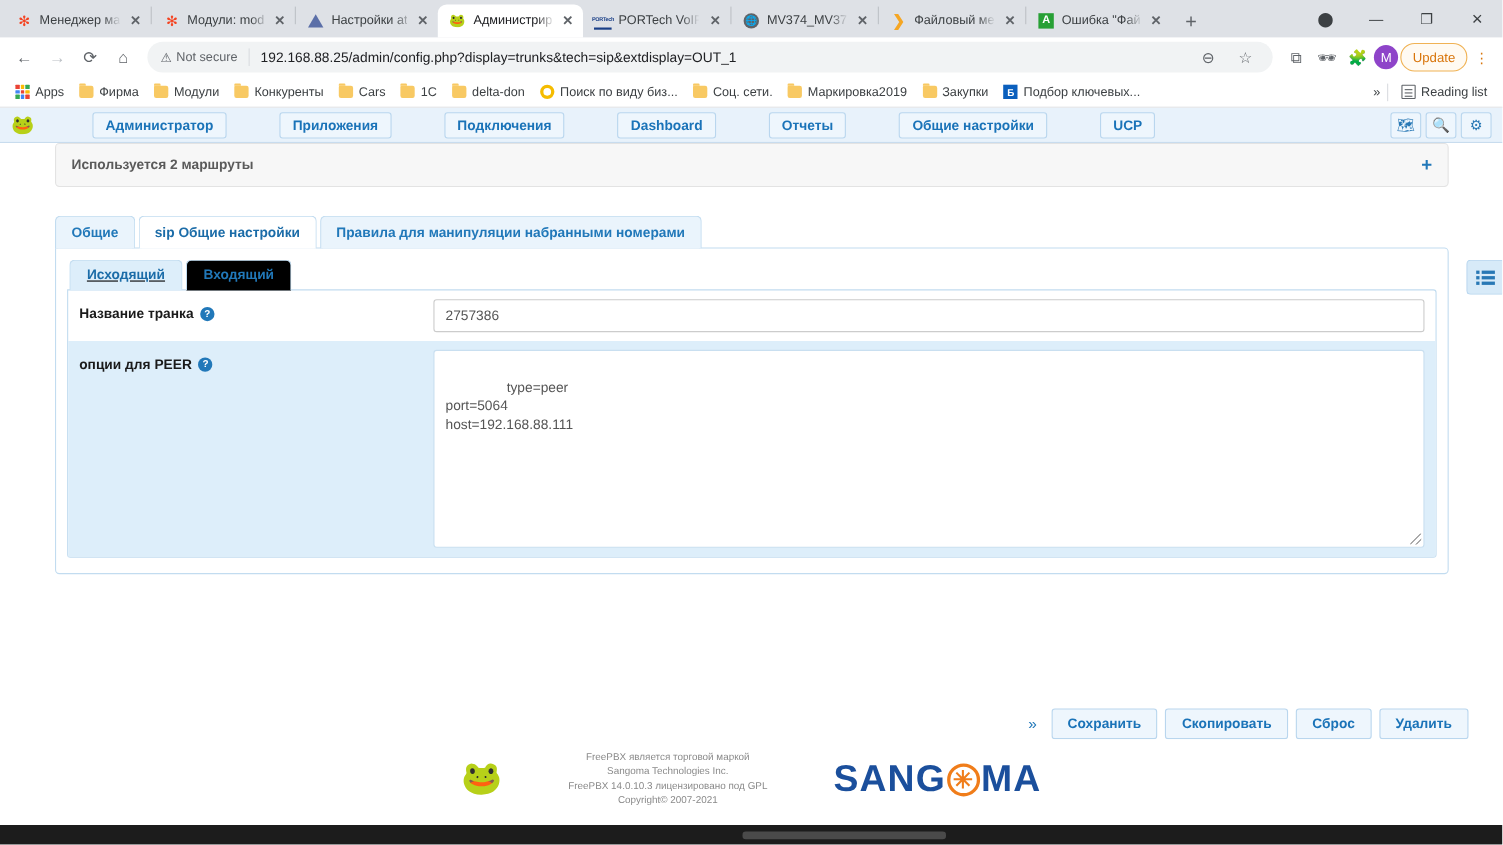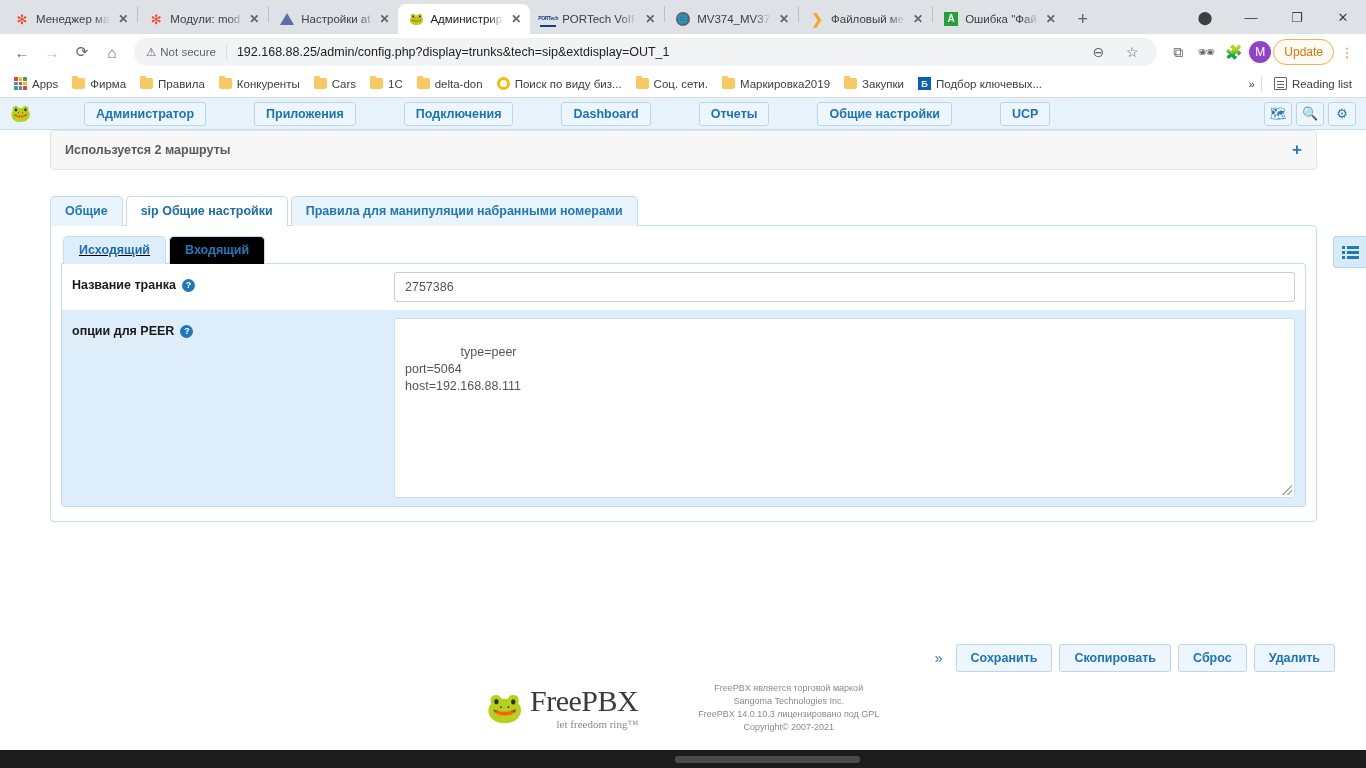--- a/index.html
+++ b/index.html
@@ -403,21 +403,21 @@
           <i></i>
         </span>
       <span>Apps</span>
     </div>
     <div class="bm">
       <span class="bm-folder"></span>
       <span>Фирма</span>
     </div>
     <div class="bm">
       <span class="bm-folder"></span>
-      <span>Правила</span>
+      <span>Модули</span>
     </div>
     <div class="bm">
       <span class="bm-folder"></span>
       <span>Конкуренты</span>
     </div>
     <div class="bm">
       <span class="bm-folder"></span>
       <span>Cars</span>
     </div>
     <div class="bm">
@@ -534,26 +534,27 @@
         <div class="act-btn">Сохранить</div>
         <div class="act-btn">Скопировать</div>
         <div class="act-btn">Сброс</div>
         <div class="act-btn">Удалить</div>
       </div>
     </div>
 
     <div class="footer">
       <div class="freepbx-logo">
         <span class="frog-mark">🐸</span>
-        <span class="freepbx-txt">
-          <span class="freepbx-name">FreePBX</span>
-          <span class="freepbx-tag">let freedom ring™</span>
-        </span>
       </div>
       <div class="copy-text" style="white-space:pre-line">FreePBX является торговой маркой
 Sangoma Technologies Inc.
 FreePBX 14.0.10.3 лицензировано под GPL
 Copyright© 2007-2021</div>
+      <div class="sangoma">
+        <span>SANG</span>
+        <span class="sang-star">✳</span>
+        <span>MA</span>
+      </div>
     </div>
 
     <div class="os-strip"></div>
   </div>
 </div>
 
 </body></html>

